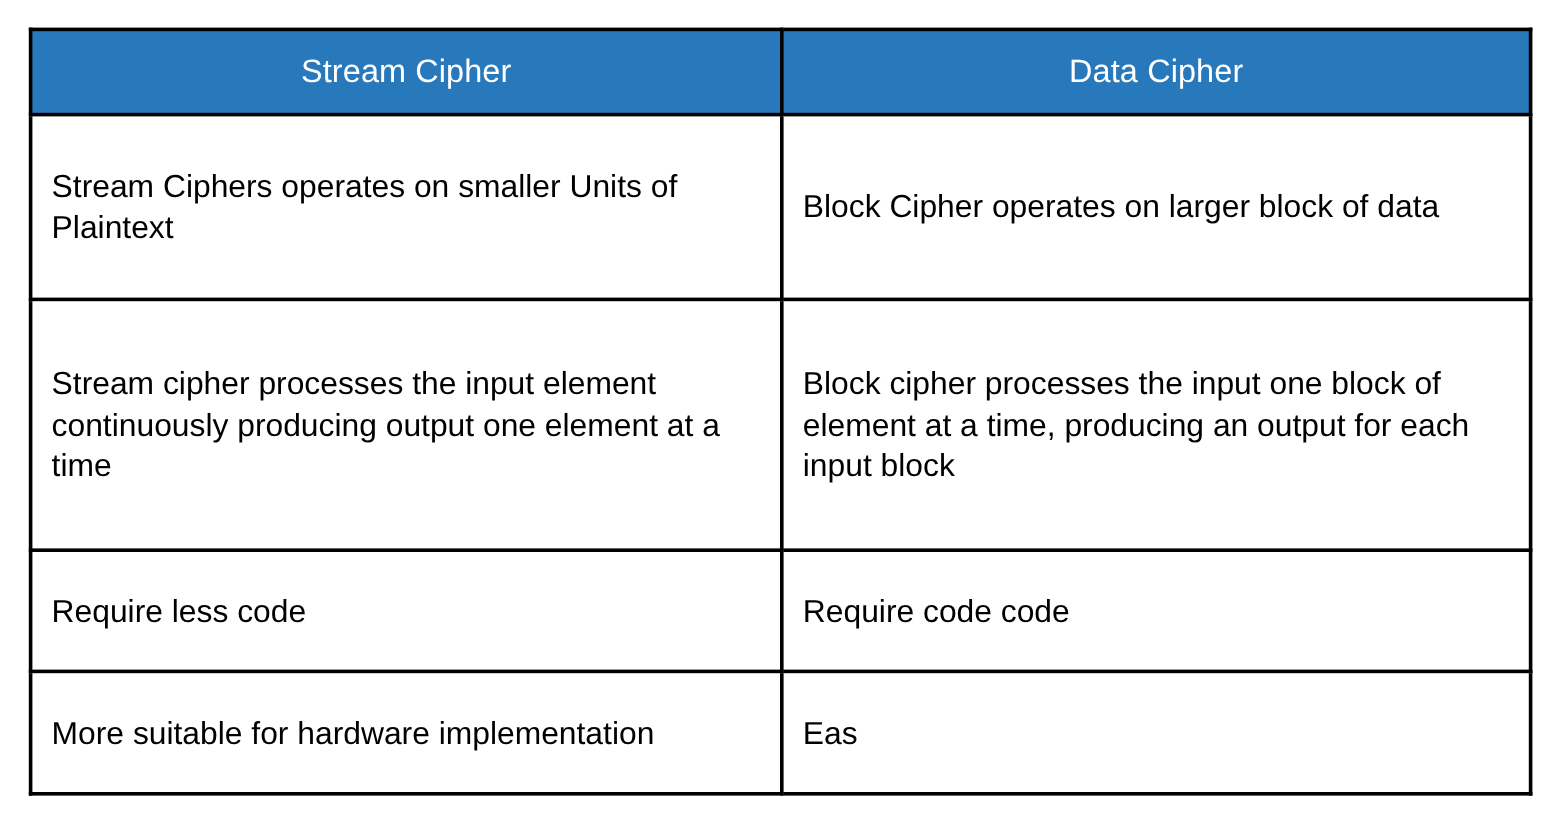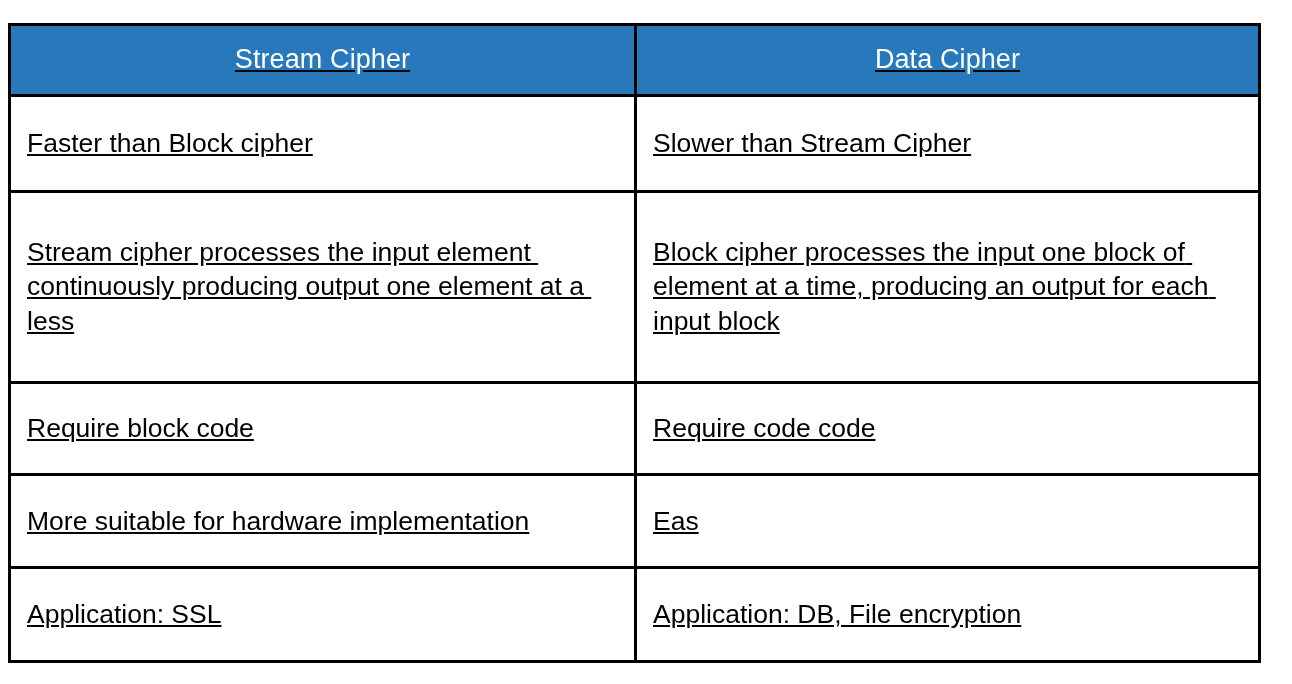--- a/index.html
+++ b/index.html
@@ -10,26 +10,25 @@
   }
   body {
     width: 1292px;
     height: 684px;
     font-family: "Liberation Sans", sans-serif;
     overflow: hidden;
   }
 
   #comparison-table-wrap {
     position: absolute;
-    left: 8px;
+    left: 24px;
     top: 23px;
     width: 1250px;
     height: 640px;
     box-sizing: border-box;
-    text-decoration: underline;
   }
 
   table.comparison-table {
     border-collapse: collapse;
     table-layout: fixed;
     width: 1250px;
     height: 640px;
     border: 3px solid #000000;
     box-sizing: border-box;
   }
@@ -101,62 +100,54 @@
         <th>
           <span class="header-label">Stream Cipher</span>
         </th>
         <th>
           <span class="header-label">Data Cipher</span>
         </th>
       </tr>
     </thead>
     <tbody>
 
-
-      <tr class="row-1">
+      <tr class="row-0">
         <td>
-          <span class="cell-text">Faster than Block cipher</span>
+          <span class="cell-text">Stream Ciphers operates on smaller Units of Plaintext</span>
         </td>
         <td>
-          <span class="cell-text">Slower than Stream Cipher</span>
+          <span class="cell-text">Block Cipher operates on larger block of data</span>
         </td>
       </tr>
 
+
       <tr class="row-2">
         <td>
-          <span class="cell-text">Stream cipher processes the input element continuously producing output one element at a less</span>
+          <span class="cell-text">Stream cipher processes the input element continuously producing output one element at a time</span>
         </td>
         <td>
           <span class="cell-text">Block cipher processes the input one block of element at a time, producing an output for each input block</span>
         </td>
       </tr>
 
       <tr class="row-3">
         <td>
-          <span class="cell-text">Require block code</span>
+          <span class="cell-text">Require less code</span>
         </td>
         <td>
           <span class="cell-text">Require code code</span>
         </td>
       </tr>
 
       <tr class="row-4">
         <td>
           <span class="cell-text">More suitable for hardware implementation</span>
         </td>
         <td>
           <span class="cell-text">Eas</span>
         </td>
       </tr>
 
 
-      <tr class="row-6">
-        <td>
-          <span class="cell-text">Application: SSL</span>
-        </td>
-        <td>
-          <span class="cell-text">Application: DB, File encryption</span>
-        </td>
-      </tr>
 
     </tbody>
   </table>
 </div>
 
 </body></html>

